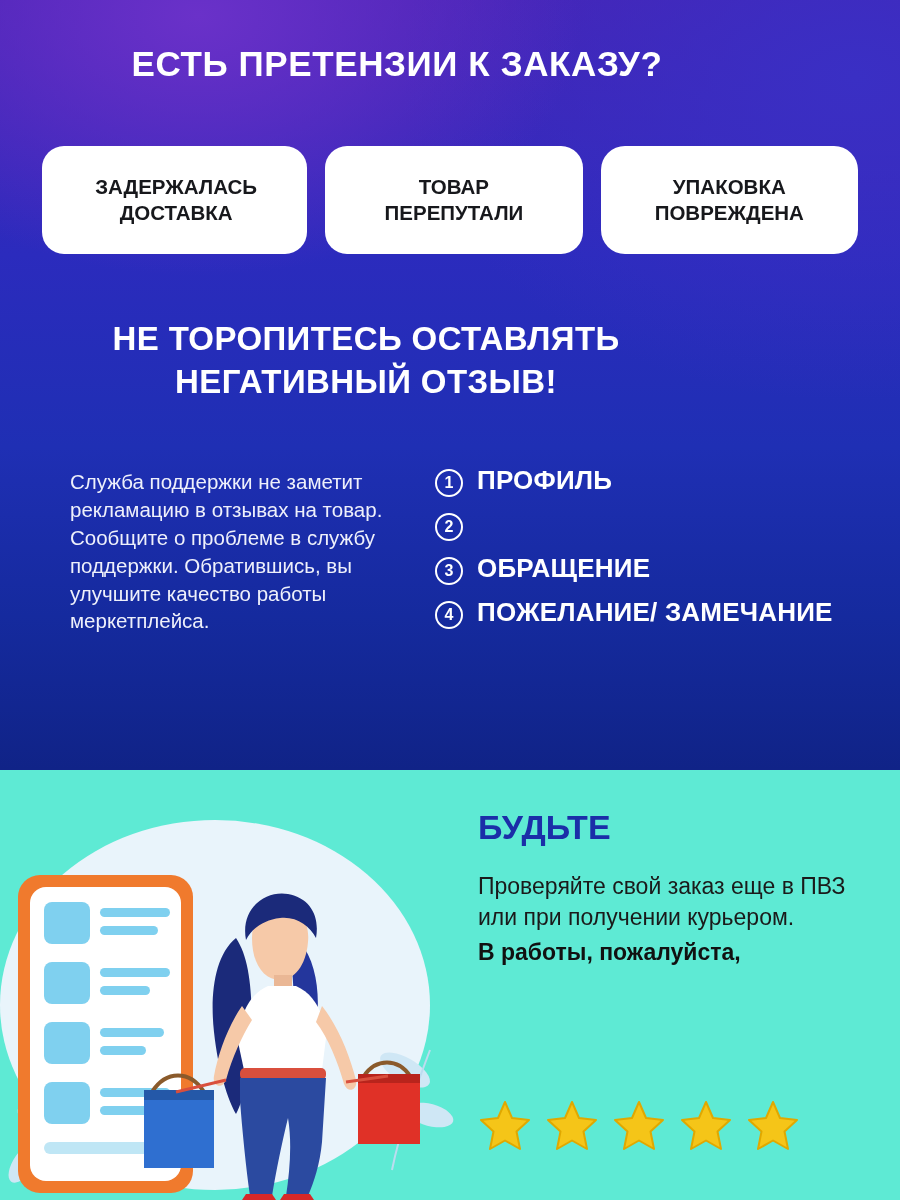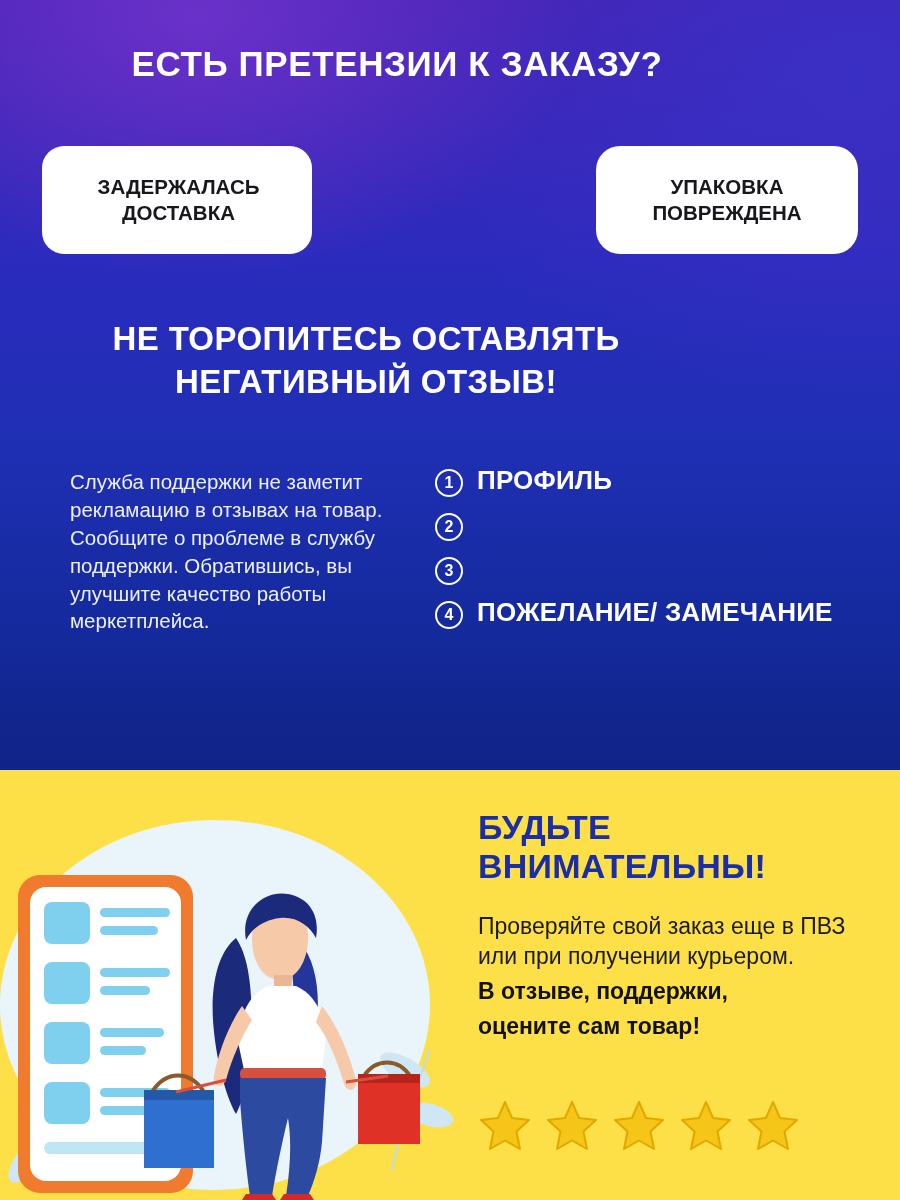--- a/index.html
+++ b/index.html
@@ -131,21 +131,21 @@
     font-weight: bold;
     line-height: 1.15;
     letter-spacing: 0.2px;
   }
 
   
   .bottom-panel {
     position: relative;
     width: 900px;
     height: 430px;
-    background: #fde047;
+    background: #5eead4;
     overflow: hidden;
   }
 
   .illus {
     position: absolute;
     left: 0;
     top: 0;
     width: 470px;
     height: 430px;
   }
@@ -196,20 +196,26 @@
 
     <div class="headline-1">ЕСТЬ ПРЕТЕНЗИИ К ЗАКАЗУ?</div>
 
     <div class="chips">
       <div class="chip chip-1">
         <div>
           <span>ЗАДЕРЖАЛАСЬ</span>
           <span>ДОСТАВКА</span>
         </div>
       </div>
+      <div class="chip chip-2">
+        <div>
+          <span>ТОВАР</span>
+          <span>ПЕРЕПУТАЛИ</span>
+        </div>
+      </div>
       <div class="chip chip-3">
         <div>
           <span>УПАКОВКА</span>
           <span>ПОВРЕЖДЕНА</span>
         </div>
       </div>
     </div>
 
     <div class="headline-2">
       <div>НЕ ТОРОПИТЕСЬ ОСТАВЛЯТЬ</div>
@@ -221,20 +227,21 @@
     <div class="list-col">
       <div class="list-row">
         <div class="num">1</div>
         <div class="list-text">ПРОФИЛЬ</div>
       </div>
       <div class="list-row">
         <div class="num">2</div>
       </div>
       <div class="list-row">
         <div class="num">3</div>
+        <div class="list-text">ОБРАЩЕНИЕ</div>
       </div>
       <div class="list-row">
         <div class="num">4</div>
         <div class="list-text">ПОЖЕЛАНИЕ/ ЗАМЕЧАНИЕ</div>
       </div>
     </div>
   </div>
 
   <div class="bottom-panel">
 
@@ -312,25 +319,23 @@
         <g stroke="#d94f3d" stroke-width="3" fill="none">
           <path d="M226 310 L 176 322"></path>
           <path d="M346 312 L 388 306"></path>
         </g>
       </svg>
     </div>
 
     <div class="bottom-text">
       <div class="bottom-title">
         <div>БУДЬТЕ</div>
-        <div>ВНИМАТЕЛЬНЫ!</div>
       </div>
       <div class="bottom-body">Проверяйте свой заказ еще в ПВЗ или при получении курьером.</div>
-      <div class="bottom-body-bold">В отзыве, поддержки,</div>
-      <div class="bottom-body-bold">оцените сам товар!</div>
+      <div class="bottom-body-bold">В работы, пожалуйста,</div>
     </div>
 
     <div class="stars">
       <span class="star">
         <svg width="54" height="52" viewBox="0 0 54 52">
             <path d="M27 2 L34 18 L51 20 L38.5 31.5 L42 49 L27 40.5 L12 49 L15.5 31.5 L3 20 L20 18 Z" fill="#f5c518" stroke="#e0a800" stroke-width="2" stroke-linejoin="round"></path>
           </svg>
       </span>
       <span class="star">
         <svg width="54" height="52" viewBox="0 0 54 52">

